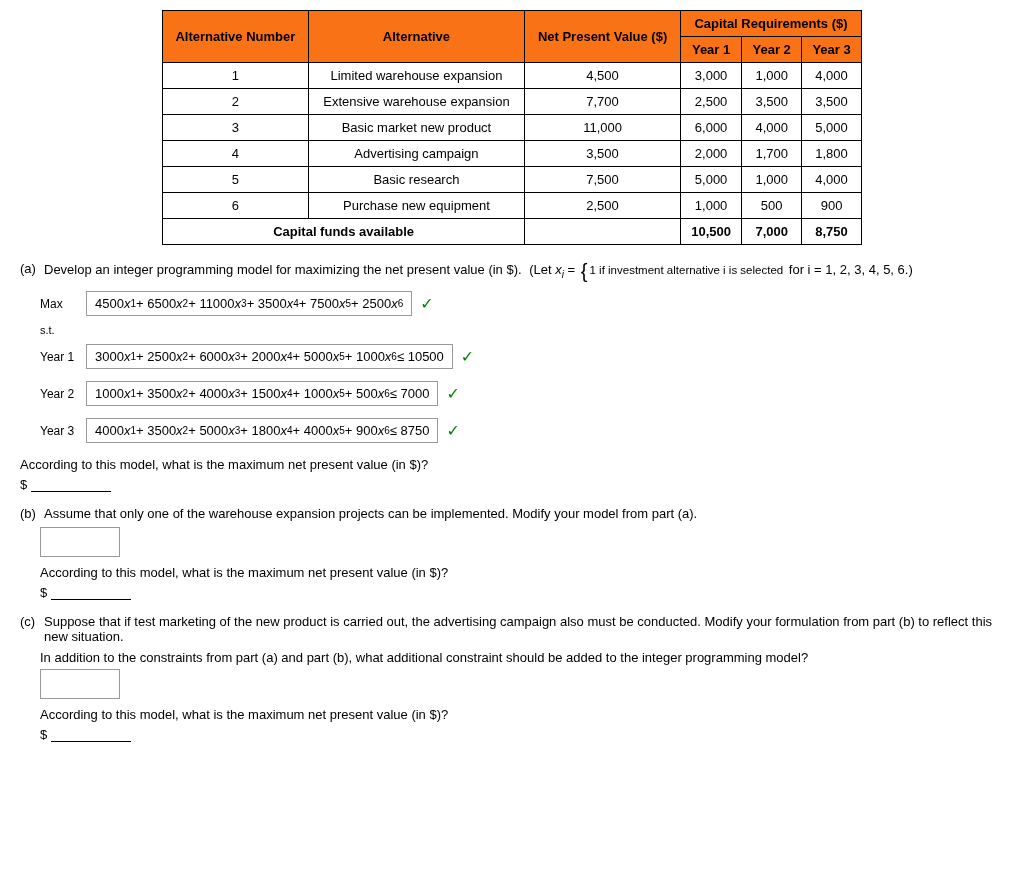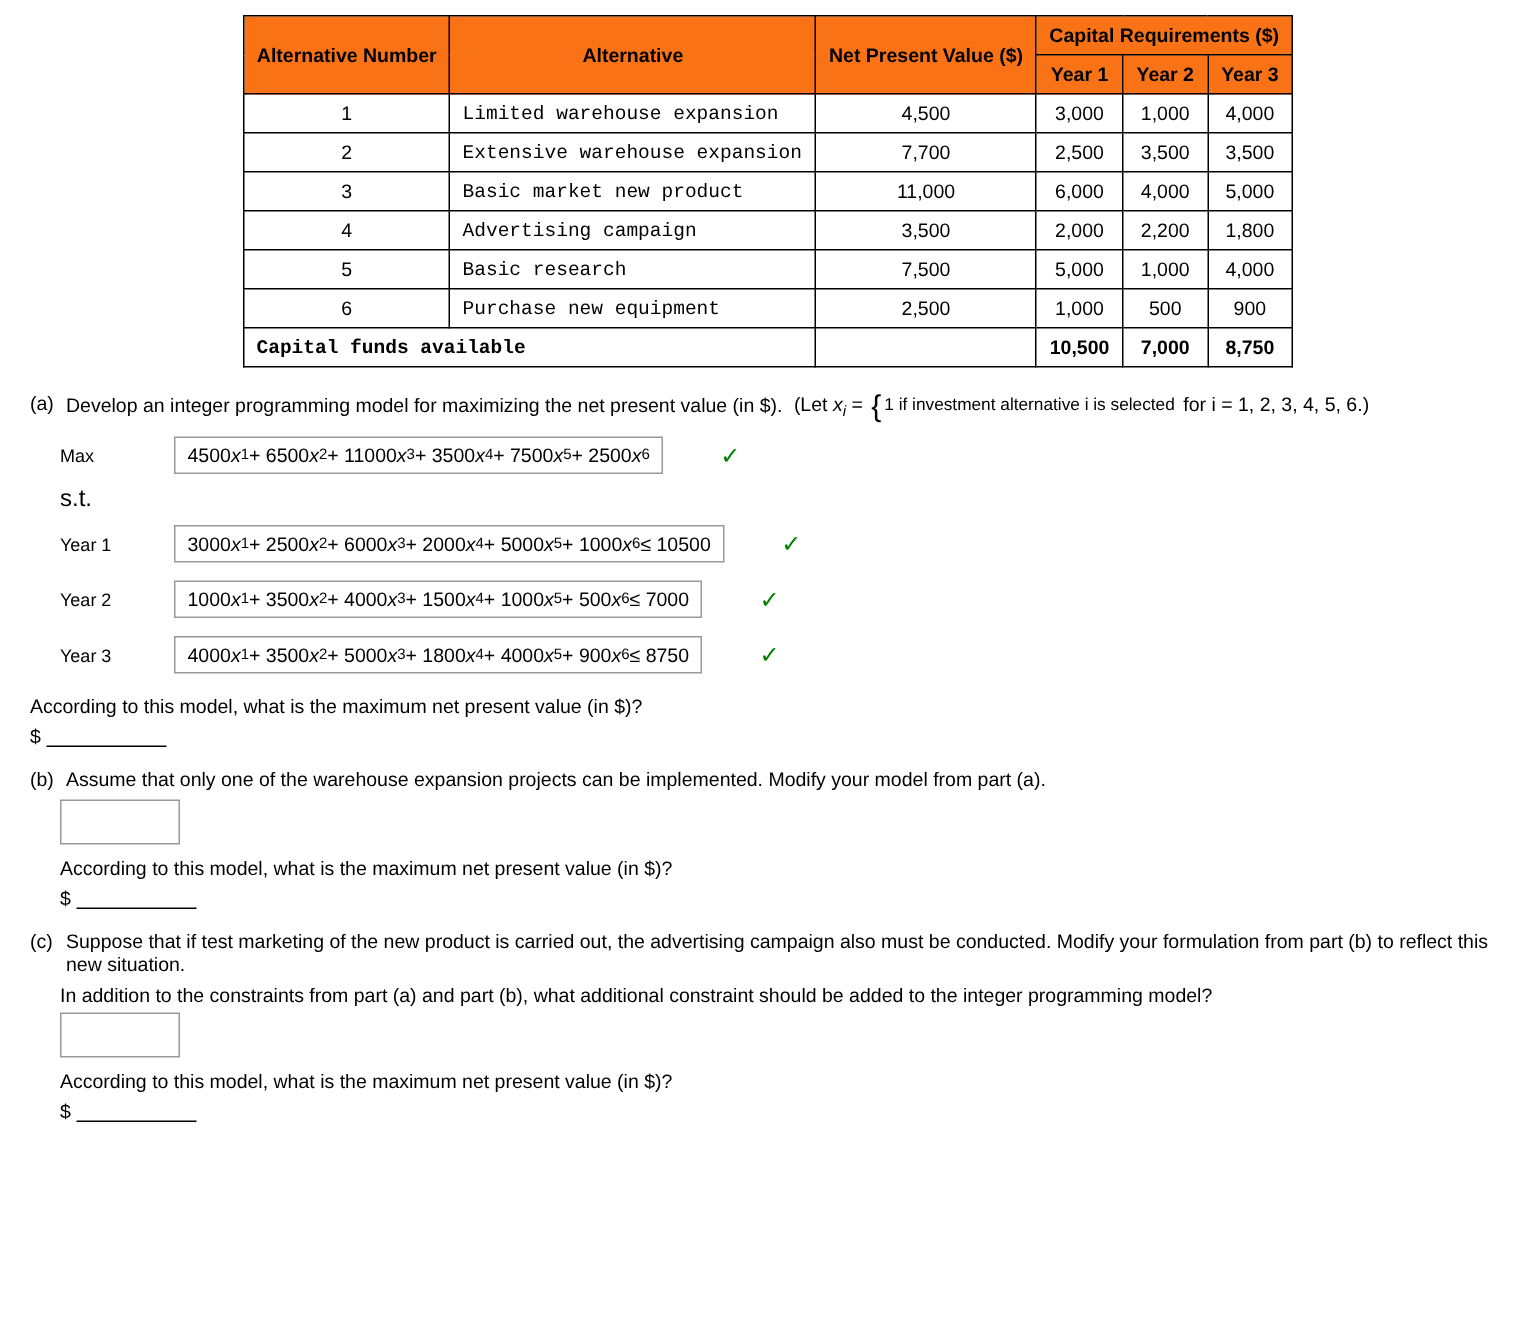--- a/index.html
+++ b/index.html
@@ -21,22 +21,21 @@
       border: 1px solid #000;
       padding: 5px 8px;
       text-align: center;
       vertical-align: middle;
     }
     .main-table th {
       background: #f97316;
       font-weight: bold;
     }
     .main-table td.left-text {
-      text-align: left;
-      font-family: Liberation Mono, monospace;
+      text-align: center;
     }
     .cap-req-header {
       text-align: center;
       font-weight: bold;
     }
     .bold-row td {
       font-weight: bold;
     }
 
     
@@ -63,34 +62,33 @@
       padding: 4px 8px;
       background: #fff;
       font-family: Arial, sans-serif;
       font-size: 13px;
       margin: 4px 0;
     }
     .math-line {
       display: flex;
       align-items: center;
       margin: 4px 0;
-      gap: 30px;
     }
     .math-label {
       font-size: 12px;
       margin-right: 6px;
       min-width: 40px;
     }
     .check-mark {
       color: green;
       font-size: 16px;
       margin-left: 8px;
     }
     .st-label {
-      font-size: 16px;
+      font-size: 11px;
       margin-bottom: 2px;
       margin-left: 2px;
     }
 
     sub {
       font-size: 10px;
     }
 
     
     .answer-input {
@@ -186,21 +184,21 @@
       <td>11,000</td>
       <td>6,000</td>
       <td>4,000</td>
       <td>5,000</td>
     </tr>
       <tr>
       <td>4</td>
       <td class="left-text">Advertising campaign</td>
       <td>3,500</td>
       <td>2,000</td>
-      <td>2,200</td>
+      <td>1,700</td>
       <td>1,800</td>
     </tr>
       <tr>
       <td>5</td>
       <td class="left-text">Basic research</td>
       <td>7,500</td>
       <td>5,000</td>
       <td>1,000</td>
       <td>4,000</td>
     </tr>

